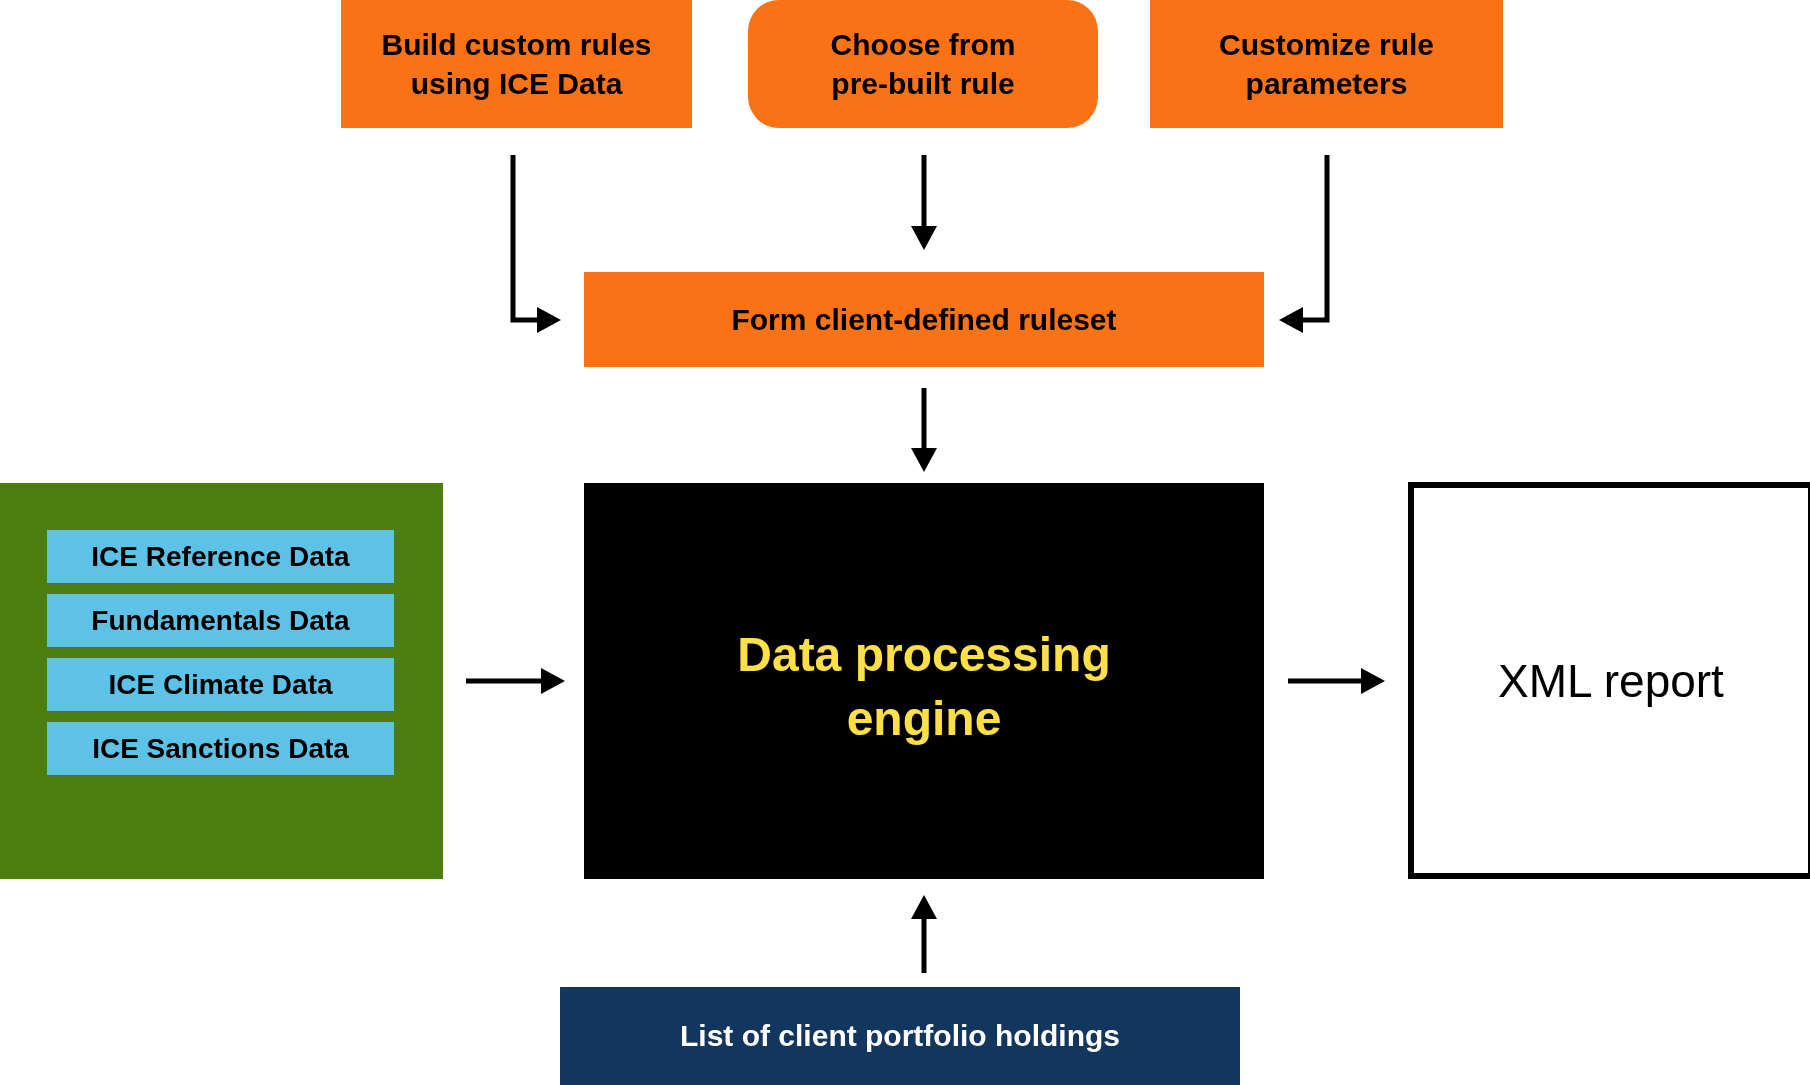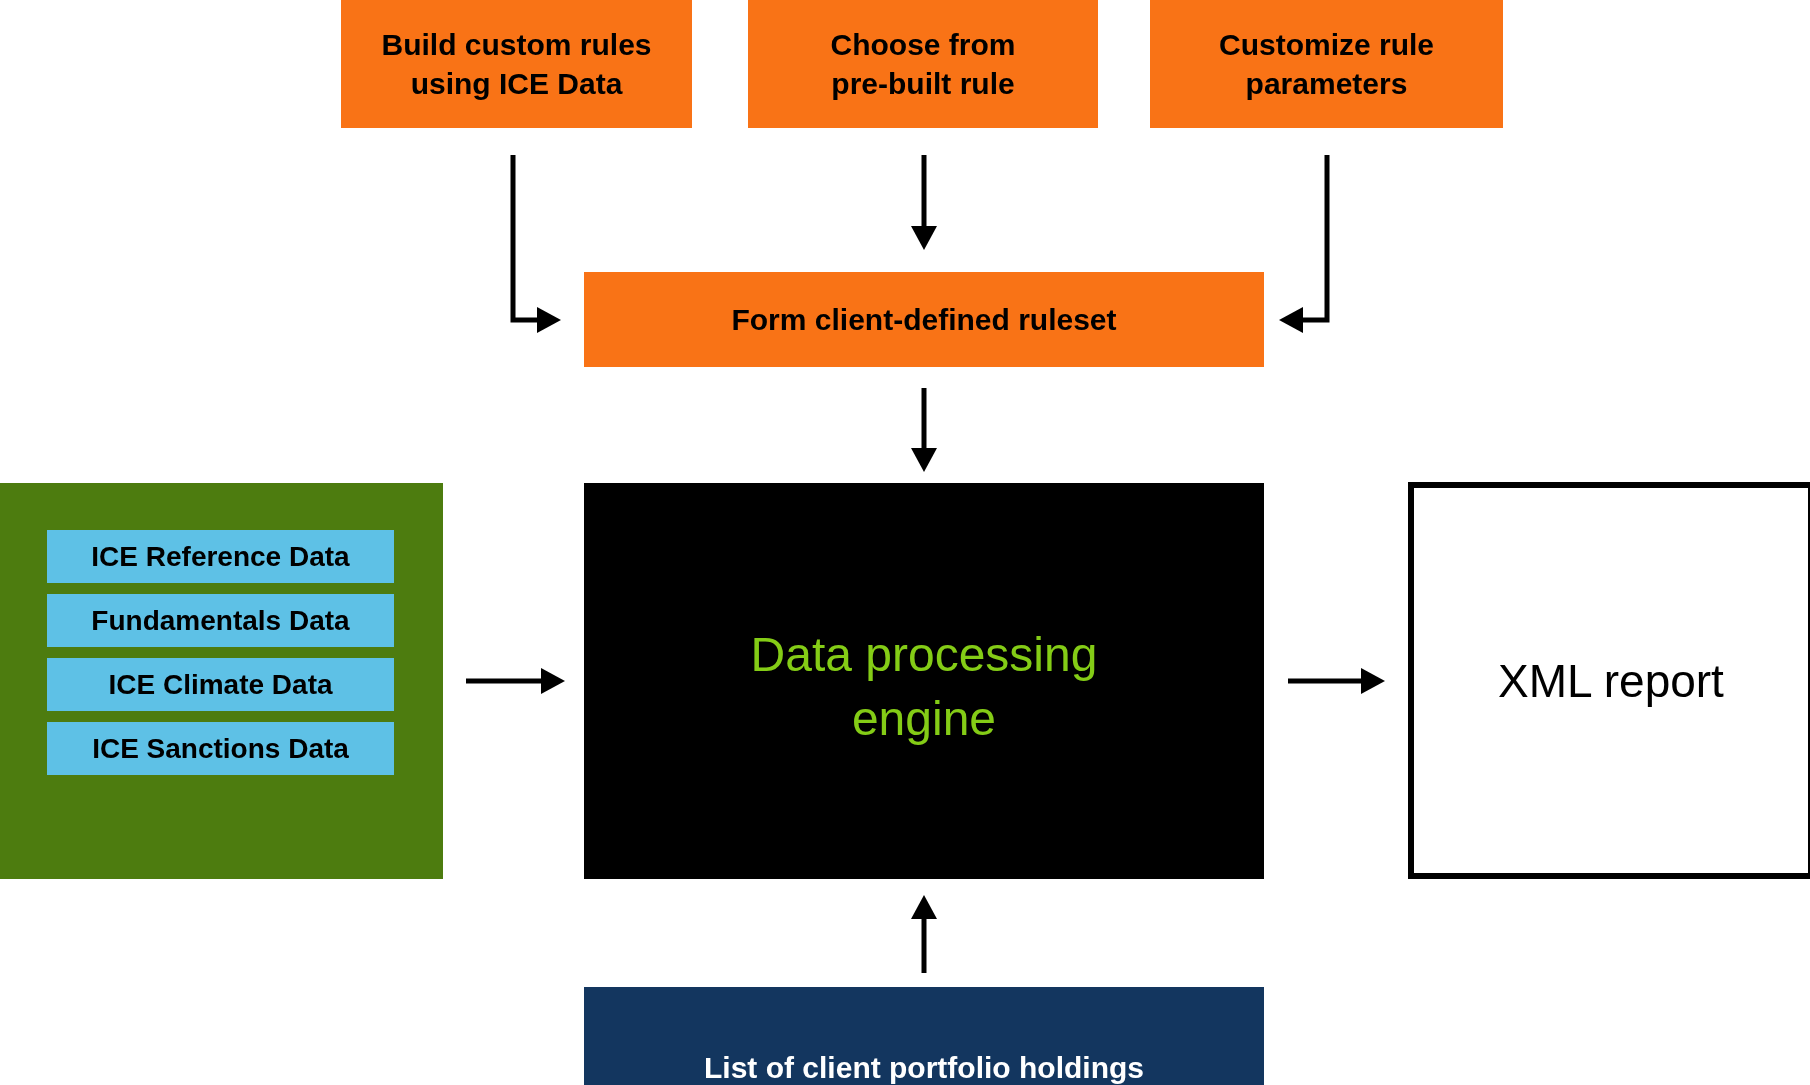--- a/index.html
+++ b/index.html
@@ -20,40 +20,40 @@
   .source-stack {
     position:absolute; left:47px; top:47px; width:347px;
     display:flex; flex-direction:column; gap:11px;
   }
   .source-item {
     height:53px; background:#5ec1e6; color:#000;
     display:flex; align-items:center; justify-content:center;
     font-size:28px; font-weight:600;
   }
   .engine-box { background:#000000; }
-  .engine-box .label { color:#84cc16; font-size:48px; font-weight:400; line-height:64px;margin-top:12px; }
+  .engine-box .label { color:#fde047; font-size:48px; font-weight:700; line-height:64px;margin-top:12px; }
   .xml-box { background:#ffffff; border:6px solid #000; }
   .xml-box .label { font-size:46px; font-weight:500; color:#000; }
   .navy-box { background:#13365f; }
   .navy-box .label { color:#ffffff; font-size:30px; font-weight:600; }
   svg.arrows { position:absolute; left:0; top:0; pointer-events:none; }
   svg.arrows .shaft { fill:none; stroke:#000; stroke-width:5; }
   svg.arrows .head { fill:#000; stroke:none; }
 </style>
 </head>
 <body>
 
 <div class="canvas">
 
   <div class="box gray-box" style="left:341px; top:0; width:351px; height:128px;">
     <div class="label">Build custom rules
 using ICE Data</div>
   </div>
 
-  <div class="box gray-box" style="left:748px; top:0; width:350px; height:128px;">
+  <div class="box gray-box" style="left:748px; top:0; width:350px; height:128px;border-radius:31px;">
     <div class="label">Choose from
 pre-built rule</div>
   </div>
 
   <div class="box gray-box" style="left:1150px; top:0; width:353px; height:128px;">
     <div class="label">Customize rule
 parameters</div>
   </div>
 
   <div class="box gray-box" style="left:584px; top:272px; width:680px; height:95px;">
@@ -71,21 +71,21 @@
 
   <div class="box engine-box" style="left:584px; top:483px; width:680px; height:396px;">
     <div class="label">Data processing
 engine</div>
   </div>
 
   <div class="box xml-box" style="left:1408px; top:482px; width:406px; height:397px;">
     <div class="label">XML report</div>
   </div>
 
-  <div class="box navy-box" style="left:584px; top:987px; width:680px; height:98px;align-items:flex-end;">
+  <div class="box navy-box" style="left:560px; top:987px; width:680px; height:98px;">
     <div class="label">List of client portfolio holdings</div>
   </div>
 
   <svg class="arrows" width="1810" height="1085" viewBox="0 0 1810 1085" aria-hidden="true">
 
     <g>
       <polyline class="shaft" points="513,155 513,320 537,320"></polyline>
       <polygon class="head" points="537,307 537,333 561,320"></polygon>
     </g>
 

